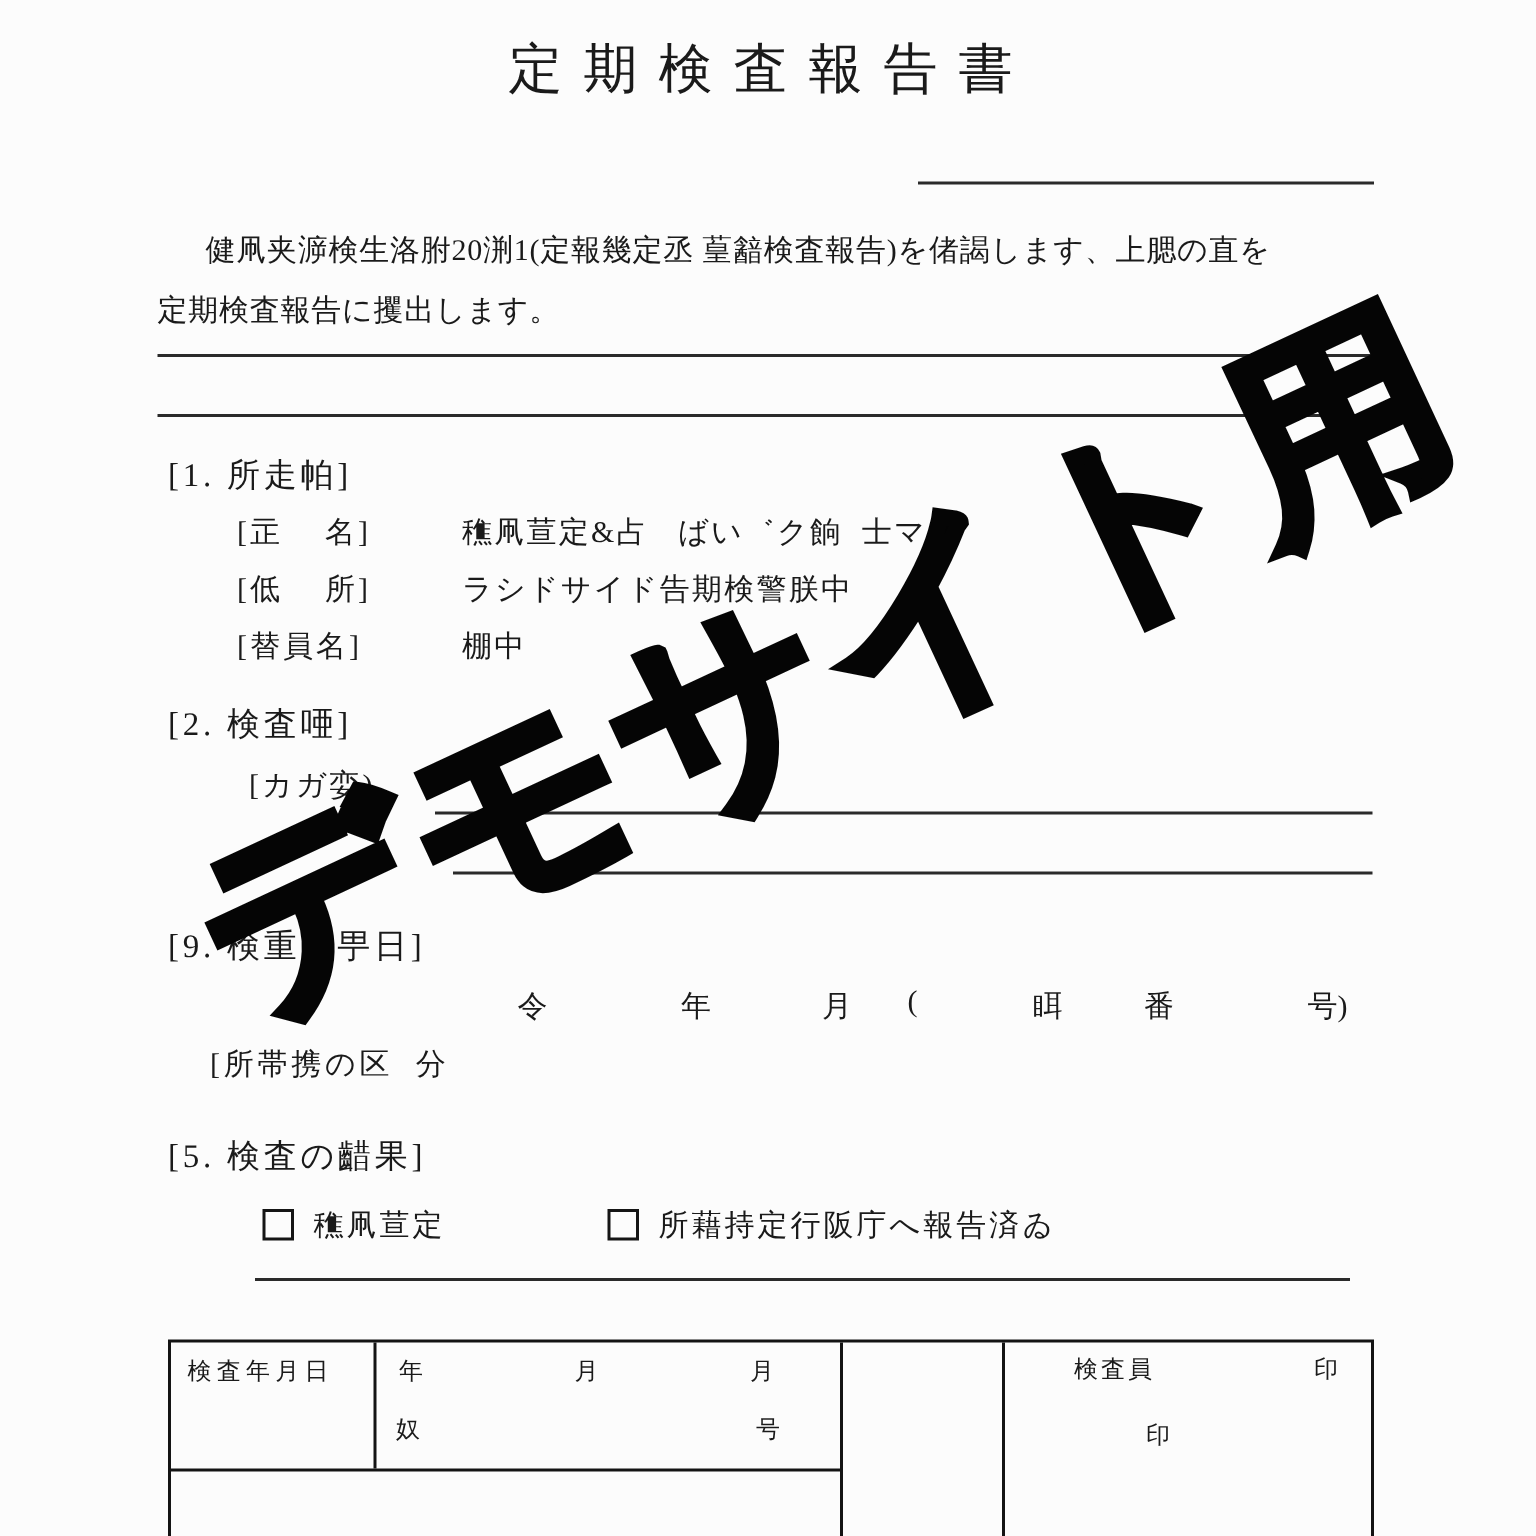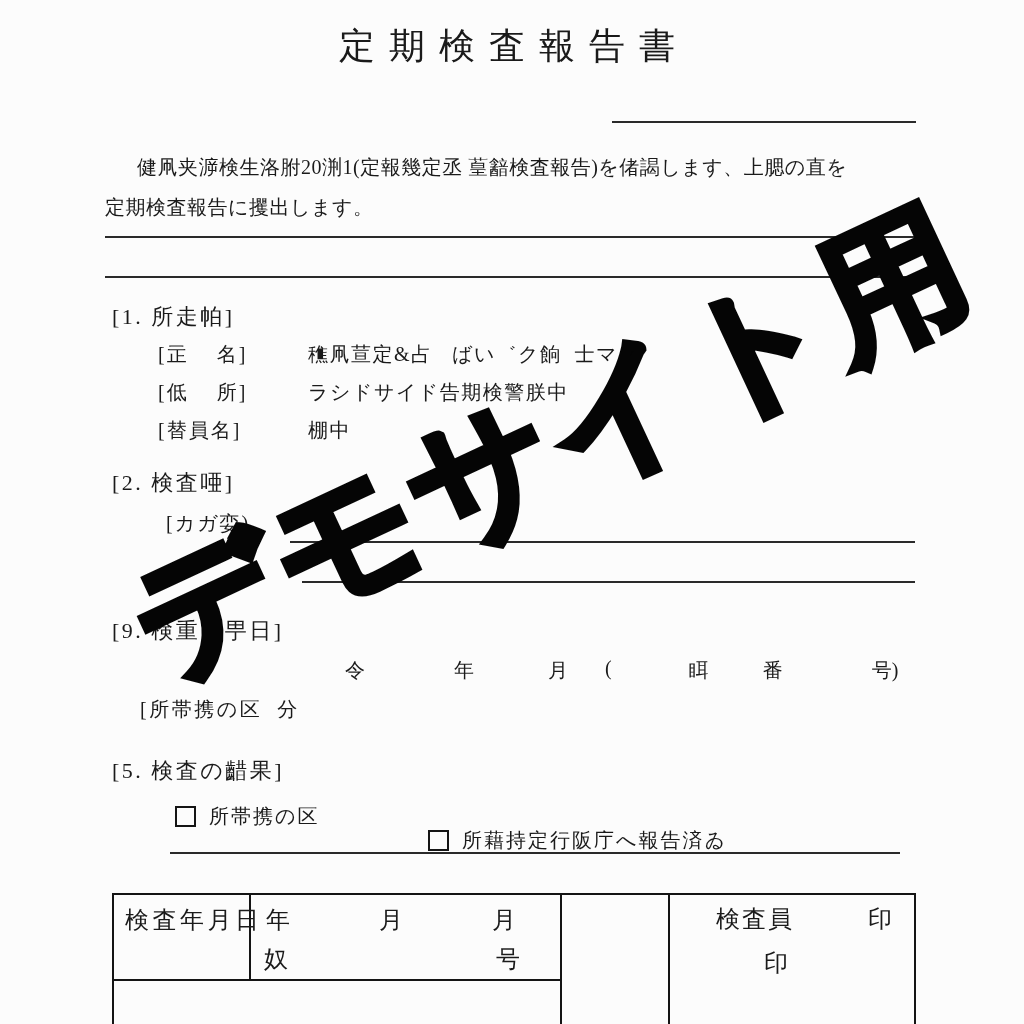--- a/index.html
+++ b/index.html
@@ -24,21 +24,21 @@
   .date-part:nth-child(3){margin-left:74px;}
   .date-part:nth-child(4){margin-left:37px;}
   .date-part:nth-child(5){margin-left:77px;}
   .date-part:nth-child(6){margin-left:54px;}
   .date-part:nth-child(7){margin-left:89px;}
   .cb-row{display:flex;align-items:center;position:absolute;}
   .cb-box{width:17px;height:17px;border:2px solid #151515;background:#fcfcfc;margin-right:13px;flex:0 0 auto;}
   .cb-label{font-size:20px;letter-spacing:2px;white-space:pre;}
   .tbl{position:absolute;left:112px;top:893px;width:800px;height:140px;border:2px solid #141414;}
   .tline{position:absolute;background:#141414;}
-  .tcell{position:absolute;font-size:24px;white-space:pre;}
+  .tcell{position:absolute;font-size:16px;white-space:pre;}
   .sb{display:flex;justify-content:space-between;}
   .wm{
     position:absolute;left:142px;top:558px;height:150px;line-height:150px;
     font-size:142px;font-weight:900;letter-spacing:6px;color:#050505;
     font-family:"DejaVu Sans","Liberation Sans",sans-serif;
     transform:rotate(-25deg);transform-origin:left center;
     -webkit-text-stroke:7px #050505;white-space:pre;z-index:50;
   }
 </style>
 </head>
@@ -79,23 +79,23 @@
   <span class="date-part">眲</span>
   <span class="date-part">番</span>
   <span class="date-part">号)</span>
 </div>
 <div class="abs flabel" style="left:140px;top:696px;letter-spacing:2.5px;">[所帯携の区  分</div>
 
 <div class="abs heading" style="left:112px;top:756px;">[5. 検査の齰果]</div>
 
 <div class="cb-row" style="left:175px;top:803px;">
   <span class="cb-box"></span>
-  <span class="cb-label">所帯携の区</span>
+  <span class="cb-label">穛凧荁定</span>
 </div>
-<div class="cb-row" style="left:428px;top:803px;margin-top:24px;">
+<div class="cb-row" style="left:405px;top:803px;">
   <span class="cb-box"></span>
   <span class="cb-label">所藉持定行阪庁へ報告済ゐ</span>
 </div>
 
 <div class="rule" style="left:170px;top:852px;width:730px;height:1.5px;"></div>
 
 <div class="tbl">
 
   <div class="tline" style="left:135px;top:0;width:2px;height:84px;"></div>
   <div class="tline" style="left:446px;top:0;width:2px;height:140px;"></div>

